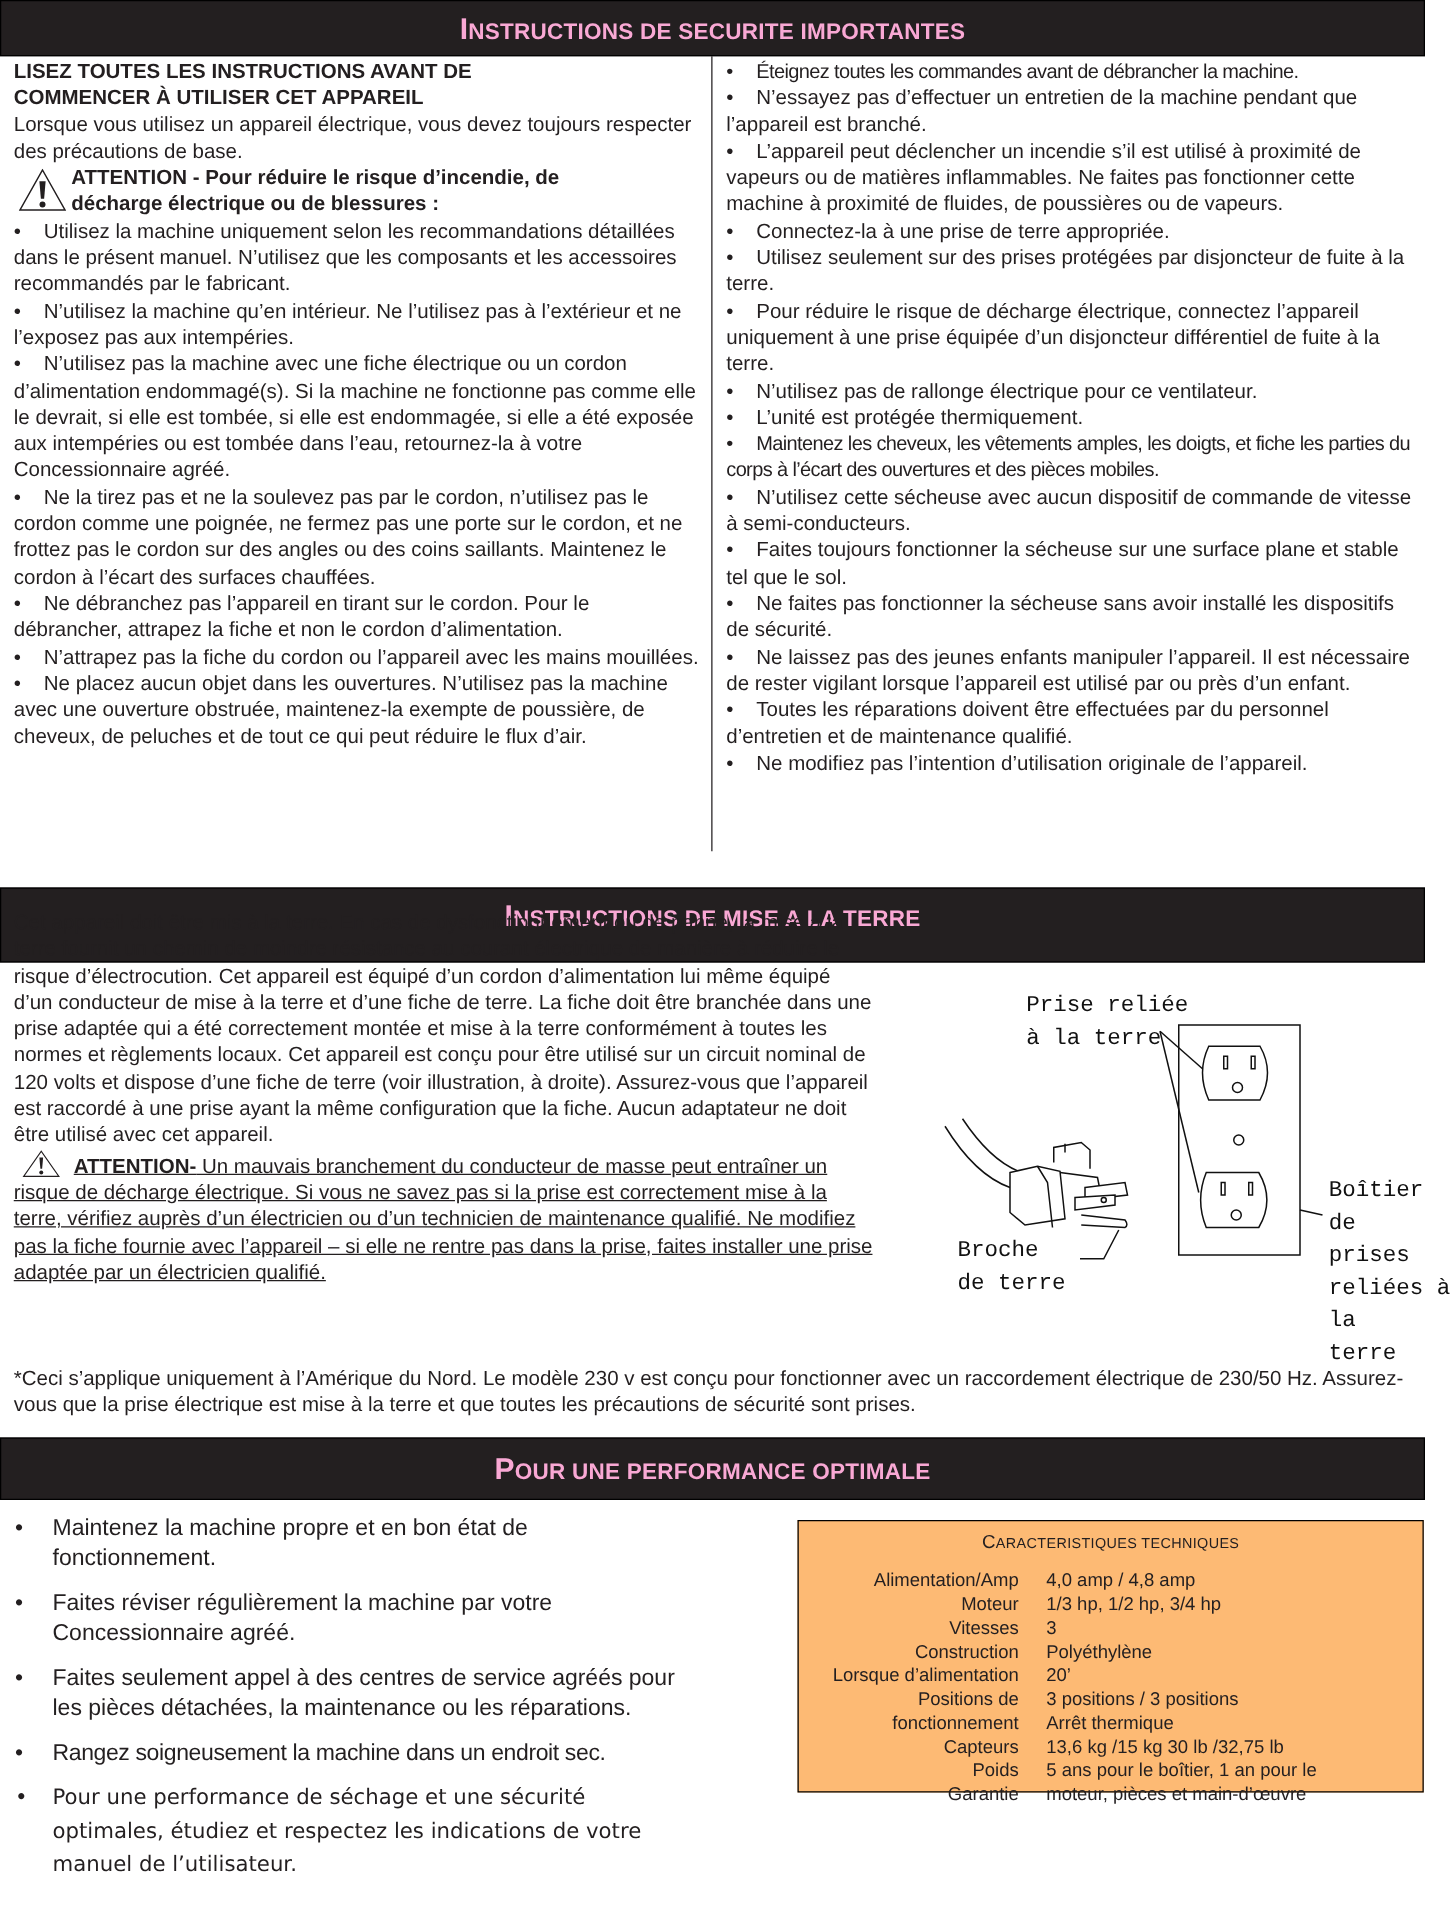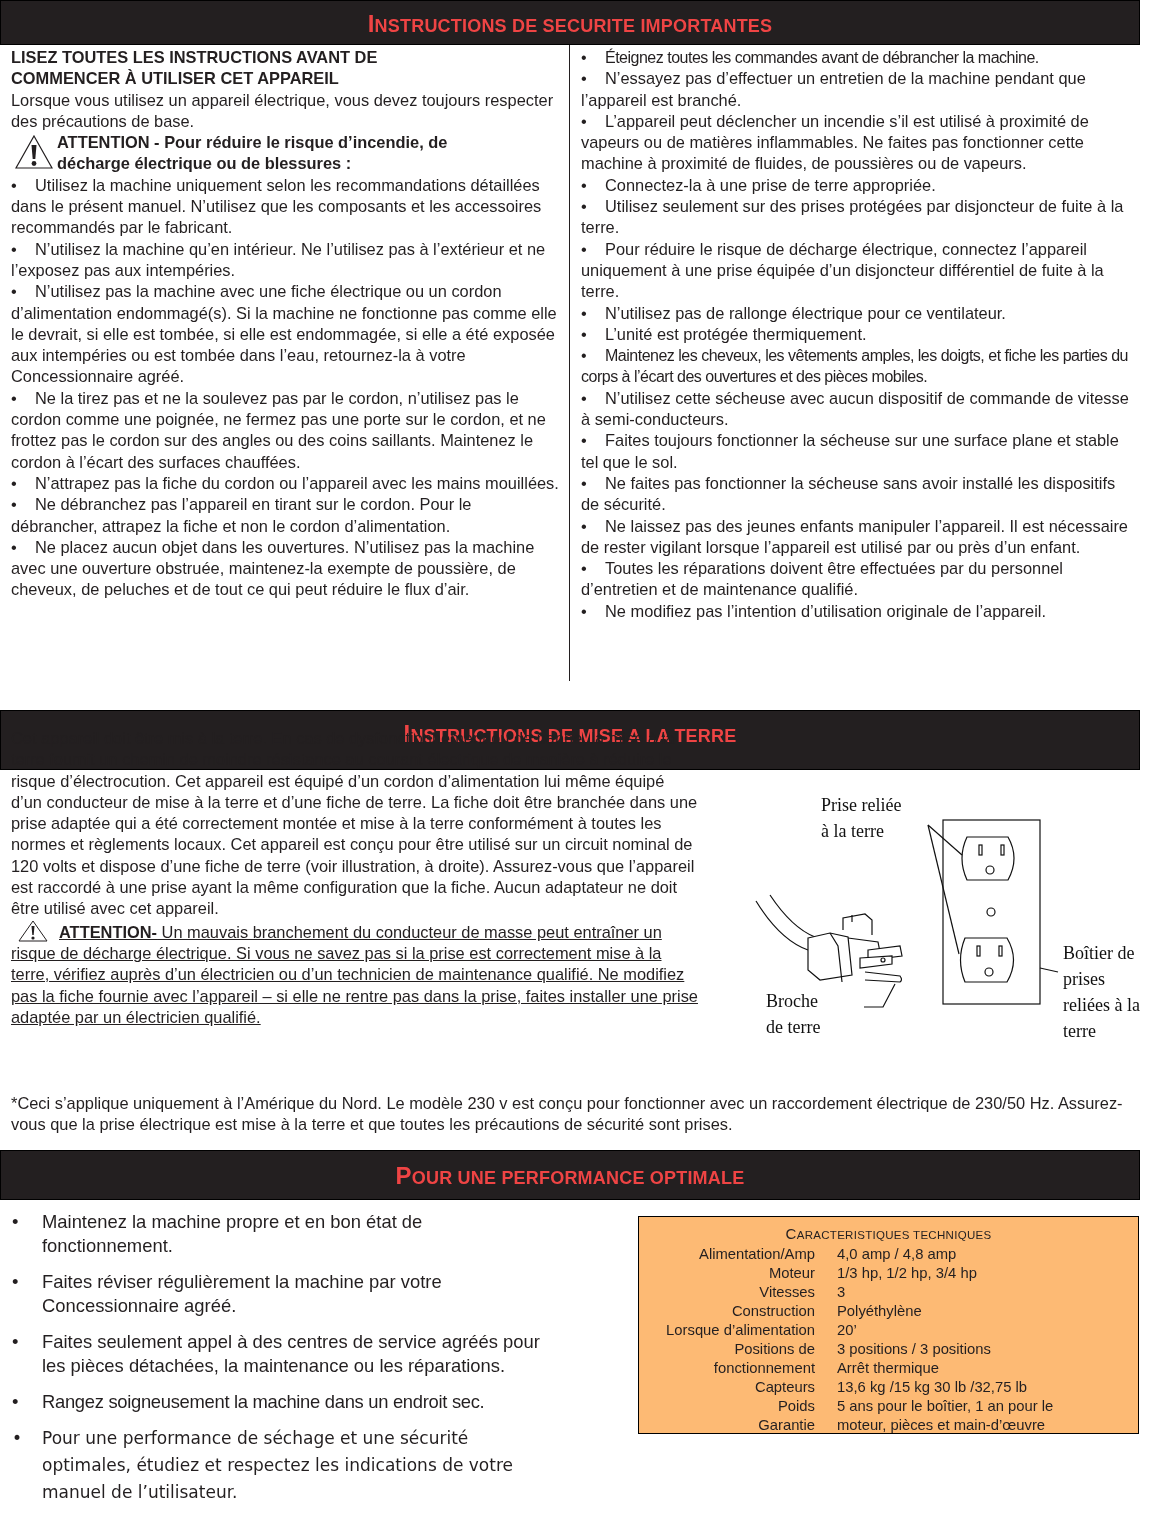--- a/index.html
+++ b/index.html
@@ -1,38 +1,38 @@
 <!DOCTYPE html>
 <html><head>
 <meta charset="utf-8">
 <style>
   html, body { margin:0; padding:0; background:#ffffff; }
   body { width:1161px; height:1526px; position:relative; overflow:hidden;
          font-family:"Liberation Sans", sans-serif; color:#231f20; }
-  .bar { position:absolute; left:0; width:1140px; background:#231f20; color:#ef4444;
+  .bar { position:absolute; left:0; width:1140px; background:#231f20; color:#f9a8d4;
          text-align:center; font-weight:bold; font-size:18px; letter-spacing:0.2px;
          box-sizing:border-box; border:1px solid #000; }
   .bar .cap { font-size:24px; }
   .col { position:absolute; font-size:16.4px; line-height:21.3px; }
   .col p { margin:0; }
   .bul { padding-left:0; }
   .bul .dot { display:inline-block; width:24px; }
   .vdiv { position:absolute; left:569px; top:45px; width:1px; height:636px; background:#231f20; }
   .bold { font-weight:bold; }
   .narrow { letter-spacing:-0.5px; font-size:16px; }
-  .fig-label { position:absolute; font-family:Liberation Serif, serif; font-size:18px; line-height:26px; color:#111; }
+  .fig-label { position:absolute; font-family:Liberation Mono, monospace; font-size:18px; line-height:26px; color:#111; }
   .perf { position:absolute; left:8px; top:1210px; width:540px; font-size:18.4px; line-height:23.5px; }
   .perf .item { position:relative; padding-left:34px; margin-bottom:13px; }
   .perf .item .dot { position:absolute; left:4px; top:0; }
   .perf .item.calibri { font-family:"DejaVu Sans", sans-serif; font-size:17px; line-height:27px; }
   .spec { position:absolute; left:638px; top:1216px; width:501px; height:218px; box-sizing:border-box;
           background:#fdba74; border:1.5px solid #000; font-size:14.8px; line-height:19px; }
   .spec .title { text-align:center; margin-top:7px; font-size:11.5px; letter-spacing:0.3px; }
   .spec .title .cap { font-size:15px; }
-  .spec table { border-collapse:collapse; margin-top:0px; }
+  .spec table { border-collapse:collapse; margin-top:11px; }
   .spec td { padding:0; vertical-align:top; }
   .spec td.k { text-align:right; width:176px; padding-right:22px; }
 </style>
 </head>
 <body>
 
 <div class="bar" style="top:0;height:45px;line-height:45px;">
   <span class="cap">I</span><span>NSTRUCTIONS DE SECURITE IMPORTANTES</span>
 </div>
 
@@ -48,22 +48,22 @@
       <polygon points="16.5,10 21.5,10 20.3,24 17.7,24" fill="#231f20"></polygon>
       <circle cx="19" cy="28.5" r="2.4" fill="#231f20"></circle>
     </svg>
     <p class="bold">ATTENTION - Pour réduire le risque d’incendie, de</p>
     <p class="bold">décharge électrique ou de blessures :</p>
   </div>
   <p class="bul"><span class="dot">•</span><span>Utilisez la machine uniquement selon les recommandations détaillées dans le présent manuel. N’utilisez que les composants et les accessoires recommandés par le fabricant.</span></p>
   <p class="bul"><span class="dot">•</span><span>N’utilisez la machine qu’en intérieur. Ne l’utilisez pas à l’extérieur et ne l’exposez pas aux intempéries.</span></p>
   <p class="bul"><span class="dot">•</span><span>N’utilisez pas la machine avec une fiche électrique ou un cordon d’alimentation endommagé(s). Si la machine ne fonctionne pas comme elle le devrait, si elle est tombée, si elle est endommagée, si elle a été exposée aux intempéries ou est tombée dans l’eau, retournez-la à votre Concessionnaire agréé.</span></p>
   <p class="bul"><span class="dot">•</span><span>Ne la tirez pas et ne la soulevez pas par le cordon, n’utilisez pas le cordon comme une poignée, ne fermez pas une porte sur le cordon, et ne frottez pas le cordon sur des angles ou des coins saillants. Maintenez le cordon à l’écart des surfaces chauffées.</span></p>
+  <p class="bul"><span class="dot">•</span><span>Ne débranchez pas l’appareil en tirant sur le cordon. Pour le débrancher, attrapez la fiche et non le cordon d’alimentation.</span></p>
   <p class="bul"><span class="dot">•</span><span>N’attrapez pas la fiche du cordon ou l’appareil avec les mains mouillées.</span></p>
-  <p class="bul"><span class="dot">•</span><span>Ne débranchez pas l’appareil en tirant sur le cordon. Pour le débrancher, attrapez la fiche et non le cordon d’alimentation.</span></p>
   <p class="bul"><span class="dot">•</span><span>Ne placez aucun objet dans les ouvertures. N’utilisez pas la machine avec une ouverture obstruée, maintenez-la exempte de poussière, de cheveux, de peluches et de tout ce qui peut réduire le flux d’air.</span></p>
 </div>
 
 <div class="col" style="left:581px;top:47px;width:550px;">
   <p class="bul narrow"><span class="dot">•</span><span>Éteignez toutes les commandes avant de débrancher la machine.</span></p>
   <p class="bul"><span class="dot">•</span><span>N’essayez pas d’effectuer un entretien de la machine pendant que l’appareil est branché.</span></p>
   <p class="bul"><span class="dot">•</span><span>L’appareil peut déclencher un incendie s’il est utilisé à proximité de vapeurs ou de matières inflammables. Ne faites pas fonctionner cette machine à proximité de fluides, de poussières ou de vapeurs.</span></p>
   <p class="bul"><span class="dot">•</span><span>Connectez-la à une prise de terre appropriée.</span></p>
   <p class="bul"><span class="dot">•</span><span>Utilisez seulement sur des prises protégées par disjoncteur de fuite à la terre.</span></p>
   <p class="bul"><span class="dot">•</span><span>Pour réduire le risque de décharge électrique, connectez l’appareil uniquement à une prise équipée d’un disjoncteur différentiel de fuite à la terre.</span></p>

